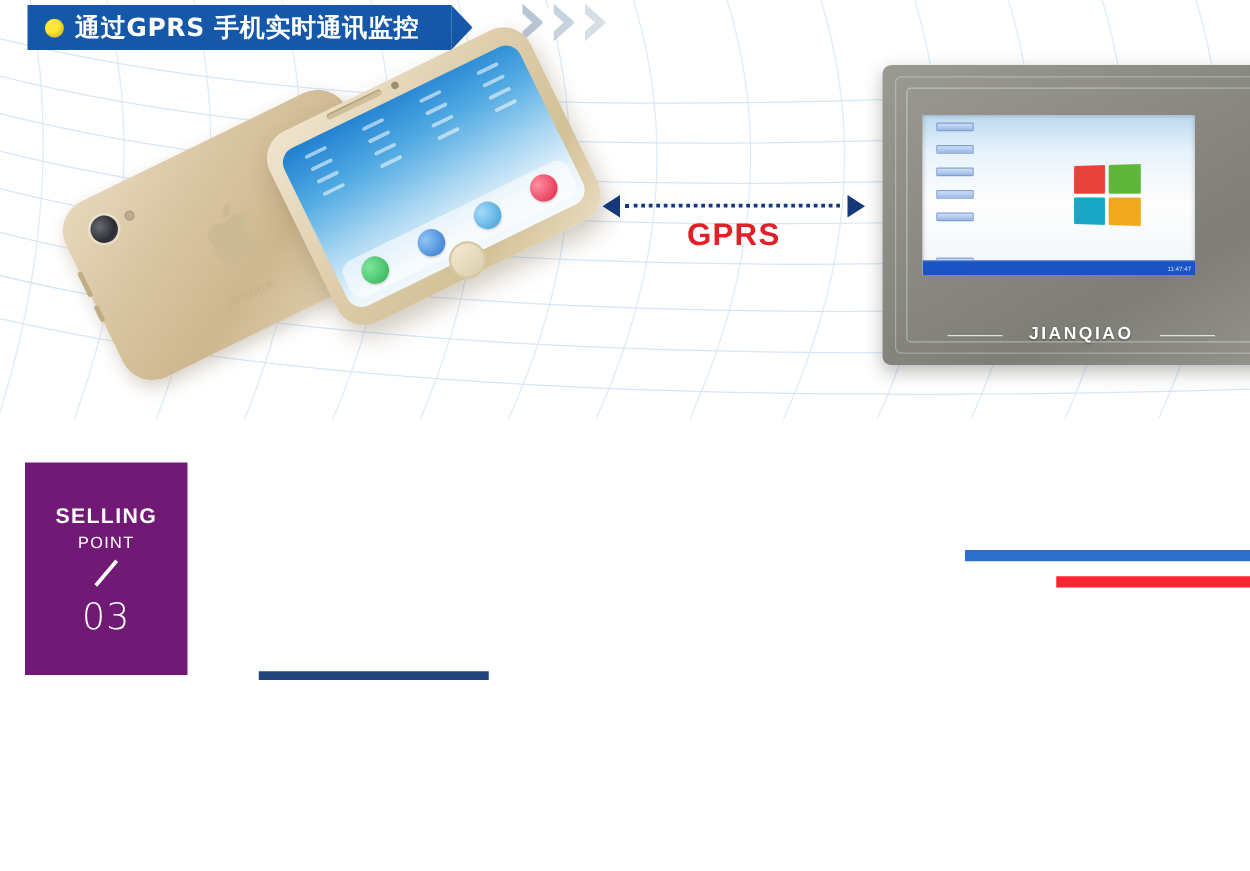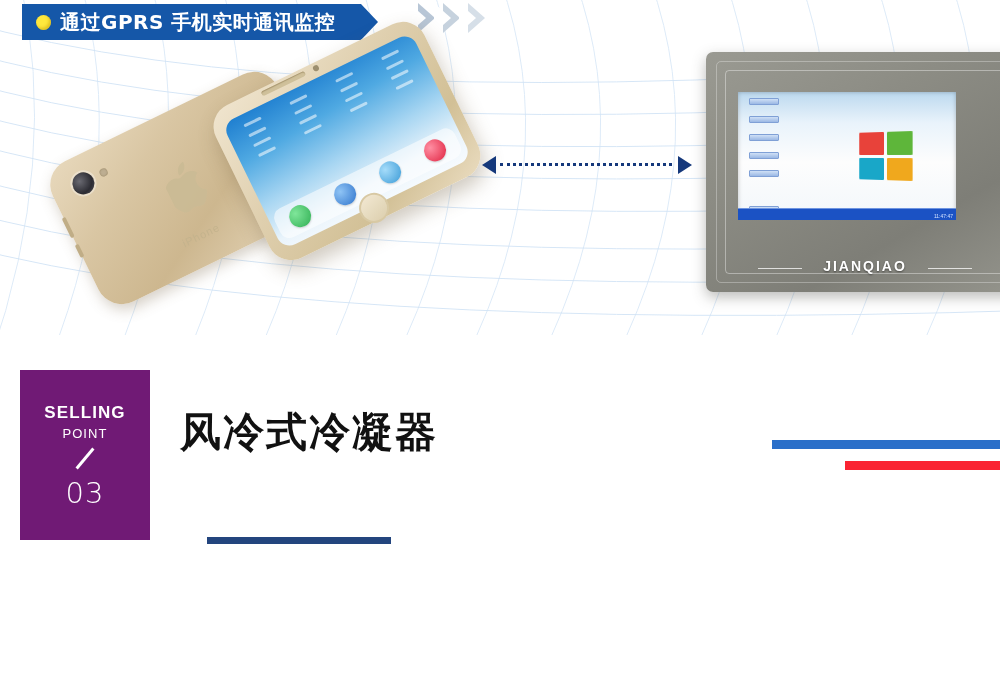--- a/index.html
+++ b/index.html
@@ -233,20 +233,21 @@
           </div>
         </div>
         <span class="homebtn"></span>
       </div>
     </div>
 
     <div class="gprs">
       <span class="ar-l"></span>
       <span class="line"></span>
       <span class="ar-r"></span>
+      <span class="lbl">GPRS</span>
     </div>
 
     <div class="hmi">
       <div class="inner"></div>
       <div class="inner2"></div>
       <div class="scr">
         <div class="hmi-icons">
           <div class="hmi-ic"><span class="gl" style="background:radial-gradient(circle at 35% 30%,#b6f08e,#3f9e2a)"></span><span class="cap"></span></div>
           <div class="hmi-ic"><span class="gl" style="background:radial-gradient(circle at 35% 30%,#ff9a7a,#d8371f)"></span><span class="cap"></span></div>
           <div class="hmi-ic"><span class="gl" style="background:radial-gradient(circle at 35% 30%,#d6aef5,#7a3fc0)"></span><span class="cap"></span></div>
@@ -271,21 +272,20 @@
   </div>
 
   <div class="feature">
     <div class="badge">
       <div class="s1">SELLING</div>
       <div class="s2">POINT</div>
       <div class="slash"></div>
       <div class="num">03</div>
     </div>
   </div>
-  <div class="ftitle">风冷式冷凝器</div>
   <div class="fbar"></div>
   <div class="accent-blue"></div>
   <div class="accent-red"></div>
 
   <div class="bottom">
     
     
     
   </div>
 

